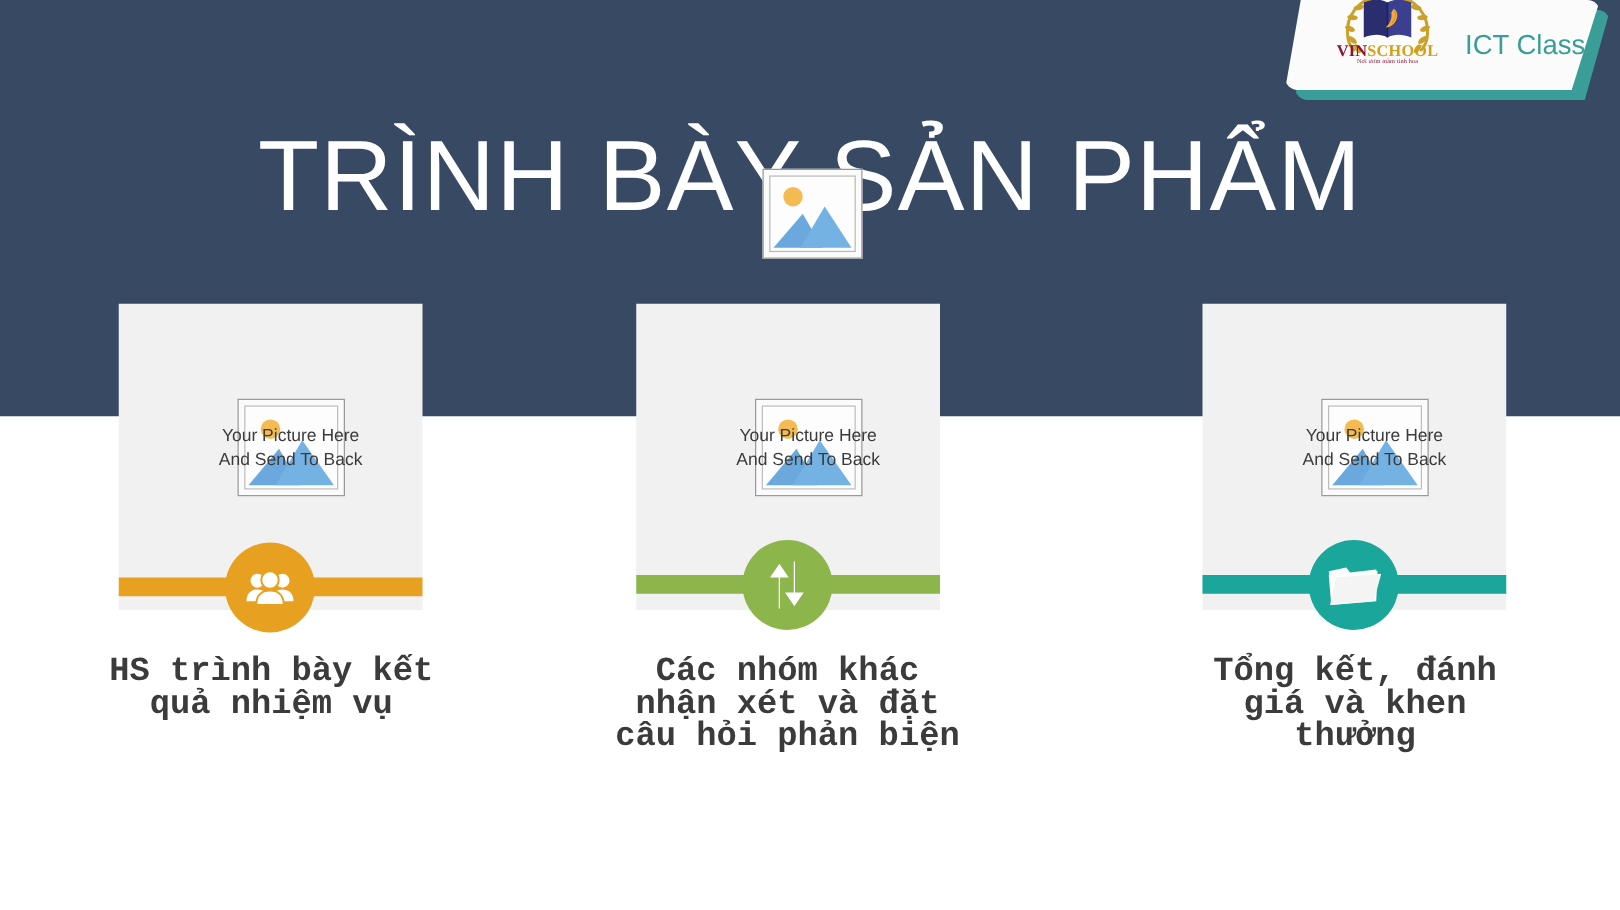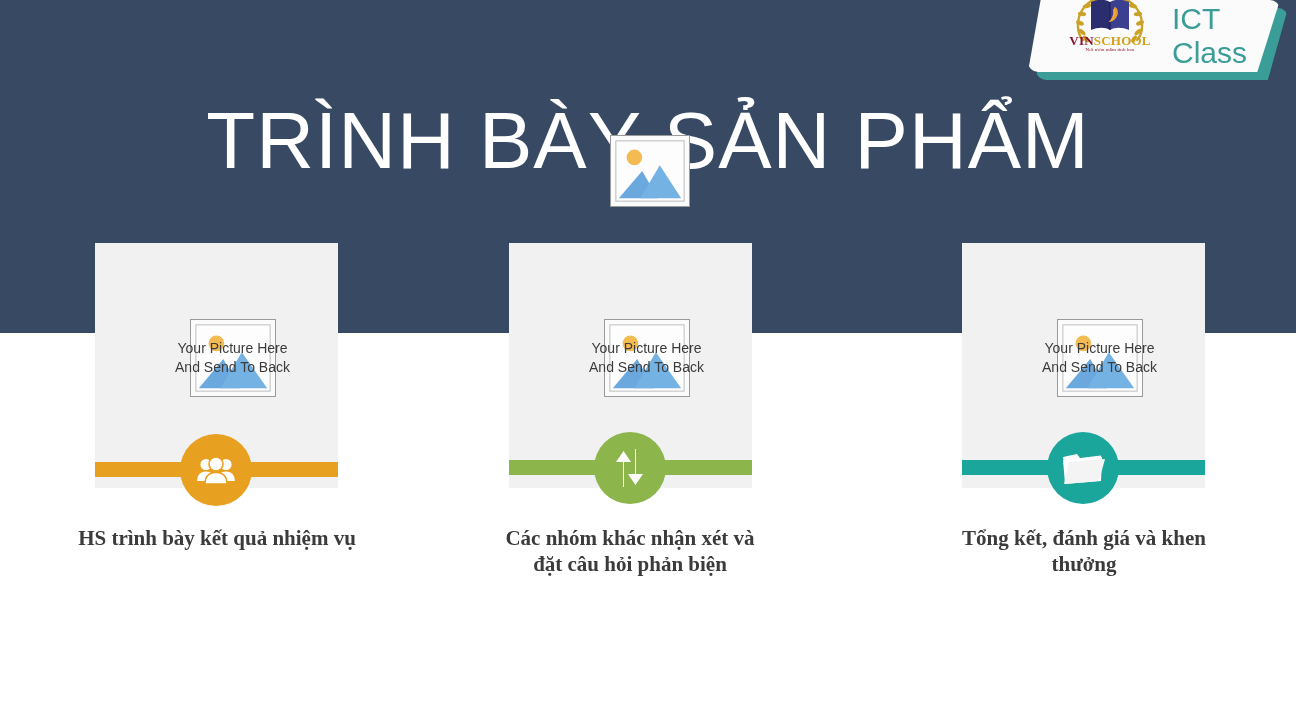--- a/index.html
+++ b/index.html
@@ -51,21 +51,21 @@
     white-space:nowrap;
   }
   .vin-word .v1{color:#8c1230;}
   .vin-word .v2{color:#d4a017;}
   .vin-tag{
     position:absolute;left:0px;top:54px;width:92px;text-align:center;
     font-size:5px;color:#8c1230;letter-spacing:.1px;white-space:nowrap;
     font-family:"Liberation Serif","DejaVu Serif",serif;
   }
   .ict-text{
-    color:#3a9d97;font-size:30px;margin-left:16px;
+    color:#3a9d97;font-size:22px;margin-left:16px;
     font-family:"Liberation Sans","DejaVu Sans",sans-serif;
   }
 
   
   .slide-title{
     position:absolute;left:0;top:96px;width:1296px;text-align:center;
     color:#ffffff;font-size:80px;line-height:90px;font-weight:400;
     letter-spacing:1px;white-space:nowrap;
   }
 
@@ -110,22 +110,22 @@
     display:flex;align-items:center;justify-content:center;
   }
   #badge-0{left:180px;top:434px;background:#e8a020;}
   #badge-1{left:594px;top:432px;background:#8cb54b;}
   #badge-2{left:1047px;top:432px;background:#1aa69b;}
   .badge svg{display:block;}
 
   
   .caption{
     position:absolute;width:280px;text-align:center;
-    color:#3b3b3b;font-size:21px;line-height:26px;font-weight:bold;
-    font-family:Liberation Serif, serif;
+    color:#3b3b3b;font-size:27px;line-height:26px;font-weight:bold;
+    font-family:Liberation Mono, monospace;
   }
   #cap-0{left:77px;top:525px;}
   #cap-1{left:490px;top:525px;}
   #cap-2{left:944px;top:525px;}
 </style>
 </head>
 <body>
 
 <div class="slide">
 

